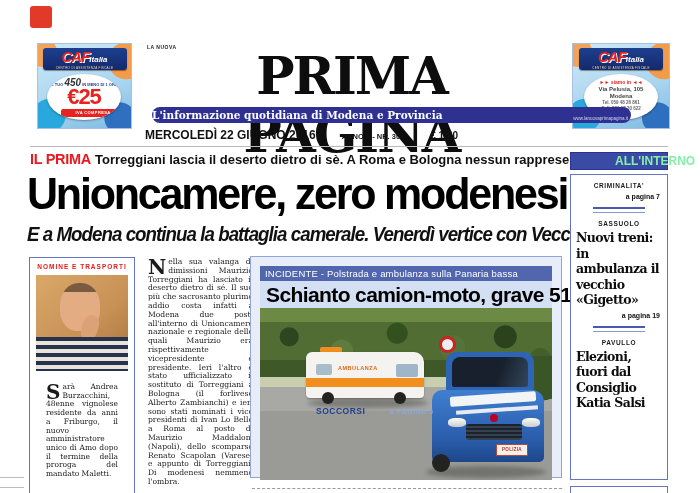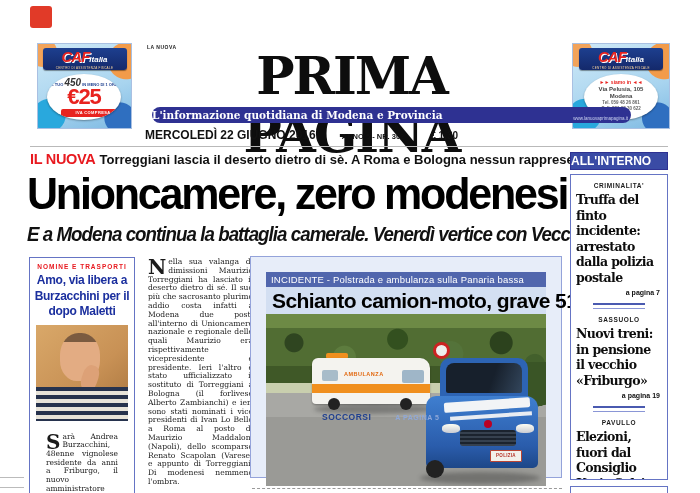--- a/index.html
+++ b/index.html
@@ -80,21 +80,21 @@
                 background:#dda177;transform:rotate(18deg);}
   #nomine-photo .shirt{position:absolute;left:0;bottom:0;width:100%;height:34px;
                 background:repeating-linear-gradient(#27334e 0 4px,#e8e4da 4px 8px);}
 
   
   #lead-col{left:148px;top:258px;width:105px;height:235px;}
   #lead-col .newsbody{font-size:7.6px;line-height:8.8px;}
 
   
   #incident-box{left:250px;top:256px;width:312px;height:222px;background:#e7edf9;
-                border:1px solid #94a3da;box-sizing:border-box;padding:15px;}
+                border:1px solid #94a3da;box-sizing:border-box;padding:9px;}
   #incident-kicker{height:15px;background:#5166ad;color:#fff;font-size:9.5px;line-height:15px;
                    padding-left:5px;letter-spacing:.2px;}
   #incident-headline{height:27px;background:#d3dff2;color:#000;font-size:21px;font-weight:bold;
                      line-height:27px;padding-left:6px;letter-spacing:-.6px;white-space:nowrap;}
   #incident-photo{position:relative;height:172px;overflow:hidden;
       background:linear-gradient(#6d8a45 0 8%,#516d33 8% 30%,#3f5827 30% 40%,#c9cfae 40% 46%,#a8a8a4 46% 60%,#9a9a96 60% 100%);}
   #incident-photo .trees{position:absolute;inset:0 0 58% 0;
       background:radial-gradient(circle at 10% 40%,#2f4520 0 9px,transparent 10px),
                  radial-gradient(circle at 28% 60%,#5d7c3e 0 11px,transparent 12px),
                  radial-gradient(circle at 47% 35%,#33501f 0 10px,transparent 11px),
@@ -137,21 +137,21 @@
       text-align:center;line-height:10px;letter-spacing:.3px;}
   #police .badge{position:absolute;left:58px;top:62px;width:8px;height:8px;border-radius:50%;background:#b02;}
   #sign-ring{position:absolute;right:96px;top:28px;width:11px;height:11px;border:3px solid #c22;
       border-radius:50%;background:#eee;}
   #photo-caption{position:absolute;left:56px;bottom:64px;display:flex;gap:24px;align-items:baseline;justify-content:center;}
   #photo-caption .cap1{font-size:8.5px;font-weight:bold;color:#1f3f8f;letter-spacing:.5px;}
   #photo-caption .cap2{font-size:7px;font-weight:bold;color:#8fa8d8;letter-spacing:.5px;}
 
   
   #sb-header{left:570px;top:152px;width:98px;height:18px;background:#3a4ba5;border:1px solid #2e3192;
-             box-sizing:border-box;color:#ffffff;font-size:12px;font-weight:bold;text-align:left;line-height:16px;}
+             box-sizing:border-box;color:#86efac;font-size:12px;font-weight:bold;text-align:left;line-height:16px;padding-left:44px;}
   #sb-box{left:570px;top:174px;width:98px;height:306px;border:1px solid #6574c4;background:#fff;
           box-sizing:border-box;padding:7px 5px;overflow:hidden;}
   .sb-item .sb-kicker{text-align:center;font-size:6.5px;font-weight:bold;color:#1a1a1a;letter-spacing:.6px;}
   .sb-item .sb-headline{font-family:"DejaVu Serif",serif;font-weight:bold;font-size:12.5px;line-height:15.5px;
       letter-spacing:-.6px;color:#0d0d0d;margin-top:3px;}
   .sb-item .sb-pageref{text-align:right;font-size:7px;font-weight:bold;margin-top:4px;padding-right:2px;}
   .sb-sep{width:52px;height:3px;border-top:2px solid #4a5ab0;border-bottom:1px solid #8a96d6;
           margin:7px auto;}
   #sb-stub{left:570px;top:486px;width:98px;height:10px;border:1px solid #6574c4;background:#fff;box-sizing:border-box;}
 
@@ -203,28 +203,27 @@
     <span class="site">www.lanuovaprimapagina.it</span>
   </div>
   <div id="date-row" class="abs">
     <span class="d1">MERCOLEDÌ 22 GIUGNO 2016</span>
     <span class="d3">ANNO 5 - NR. 302</span>
     <span class="d4">€ 1,30</span>
   </div>
   <div id="top-rule" class="abs"></div>
 
   <div id="case-line" class="abs">
-    <span class="case-label">IL NUOVA</span><span>Torreggiani lascia il deserto dietro di sè. A Roma e Bologna nessun rappresentante locale</span>
+    <span class="case-label">IL PRIMA</span><span>Torreggiani lascia il deserto dietro di sè. A Roma e Bologna nessun rappresentante locale</span>
   </div>
   <div id="lead-headline" class="abs">Unioncamere, zero modenesi</div>
   <div id="lead-subhead" class="abs">E a Modena continua la battaglia camerale. Venerdì vertice con Vecchi</div>
 
   <div id="nomine-box" class="abs">
     <div id="nomine-kicker">NOMINE E TRASPORTI</div>
-    <div id="nomine-headline">Amo, via libera a Burzacchini per il dopo Maletti</div>
     <div id="nomine-photo">
       <div class="head"></div>
       <div class="hand"></div>
       <div class="shirt"></div>
     </div>
     <p class="newsbody dropcap" style="margin:12px;">Sarà Andrea Burzacchini, 48enne vignolese residente da anni a Friburgo, il nuovo amministratore unico di Amo dopo il termine della proroga del mandato Maletti.</p>
   </div>
 
   <div id="lead-col" class="abs">
     <p class="newsbody dropcap" style="margin:0;">Nella sua valanga di dimissioni Maurizio Torreggiani ha lasciato il deserto dietro di sé. Il suo più che sacrosanto plurimo addio costa infatti a Modena due posti all'interno di Unioncamere nazionale e regionale delle quali Maurizio era rispettivamente vicepresidente e presidente. Ieri l'altro è stato ufficializzato il sostituto di Torreggiani a Bologna (il forlivese Alberto Zambianchi) e ieri sono stati nominati i vice presidenti di Ivan Lo Bello a Roma al posto di Maurizio Maddaloni (Napoli), dello scomparso Renato Scapolan (Varese) e appunto di Torreggiani. Di modenesi nemmeno l'ombra.</p>
@@ -272,27 +271,26 @@
         <span class="cap1">SOCCORSI</span>
         <span class="cap2">A PAGINA 5</span>
       </div>
     </div>
   </div>
 
   <div id="sb-header" class="abs">ALL'INTERNO</div>
   <div id="sb-box" class="abs">
     <div class="sb-item">
       <div class="sb-kicker">CRIMINALITA'</div>
-      <div class="sb-headline">Truffa del finto incidente: arrestato dalla polizia postale</div>
       <div class="sb-pageref">a pagina 7</div>
     </div>
     <div class="sb-sep"></div>
     <div class="sb-item">
       <div class="sb-kicker">SASSUOLO</div>
-      <div class="sb-headline">Nuovi treni: in pensione il vecchio «Friburgo»</div>
+      <div class="sb-headline">Nuovi treni: in ambulanza il vecchio «Gigetto»</div>
       <div class="sb-pageref">a pagina 19</div>
     </div>
     <div class="sb-sep"></div>
     <div class="sb-item">
       <div class="sb-kicker">PAVULLO</div>
       <div class="sb-headline">Elezioni, fuori dal Consiglio Katia Salsi</div>
 
     </div>
   </div>
   <div id="sb-stub" class="abs"></div>

